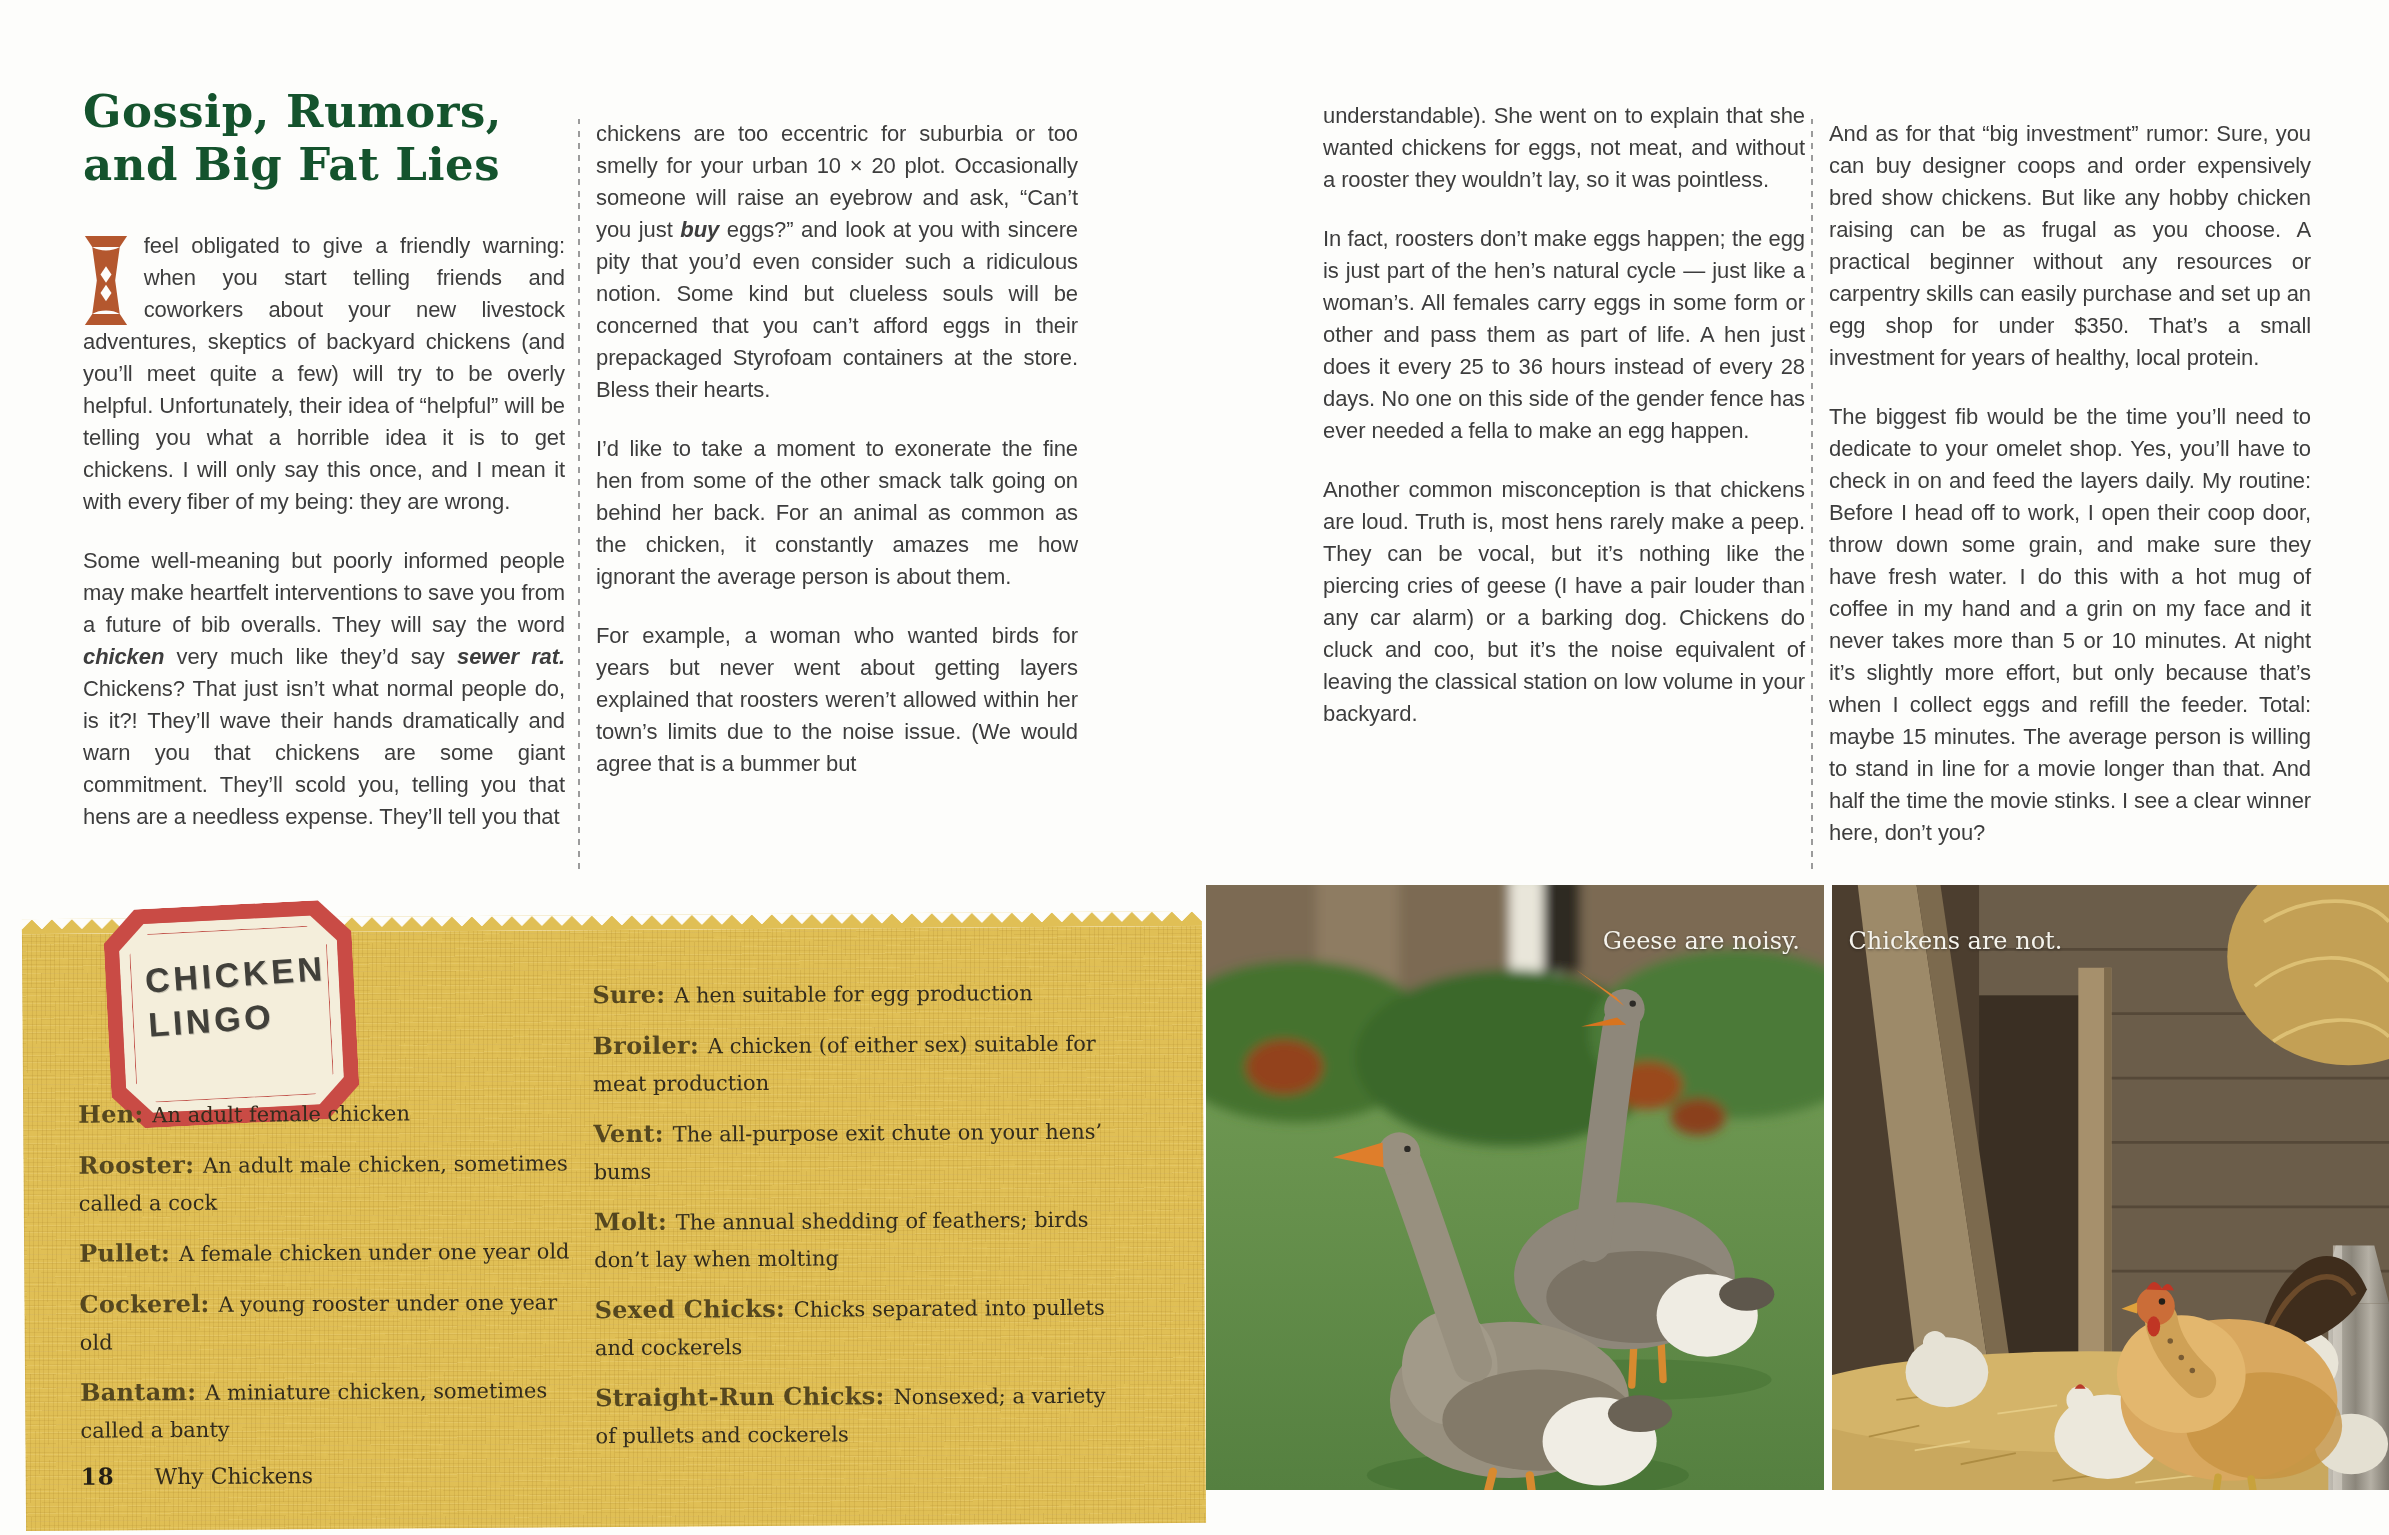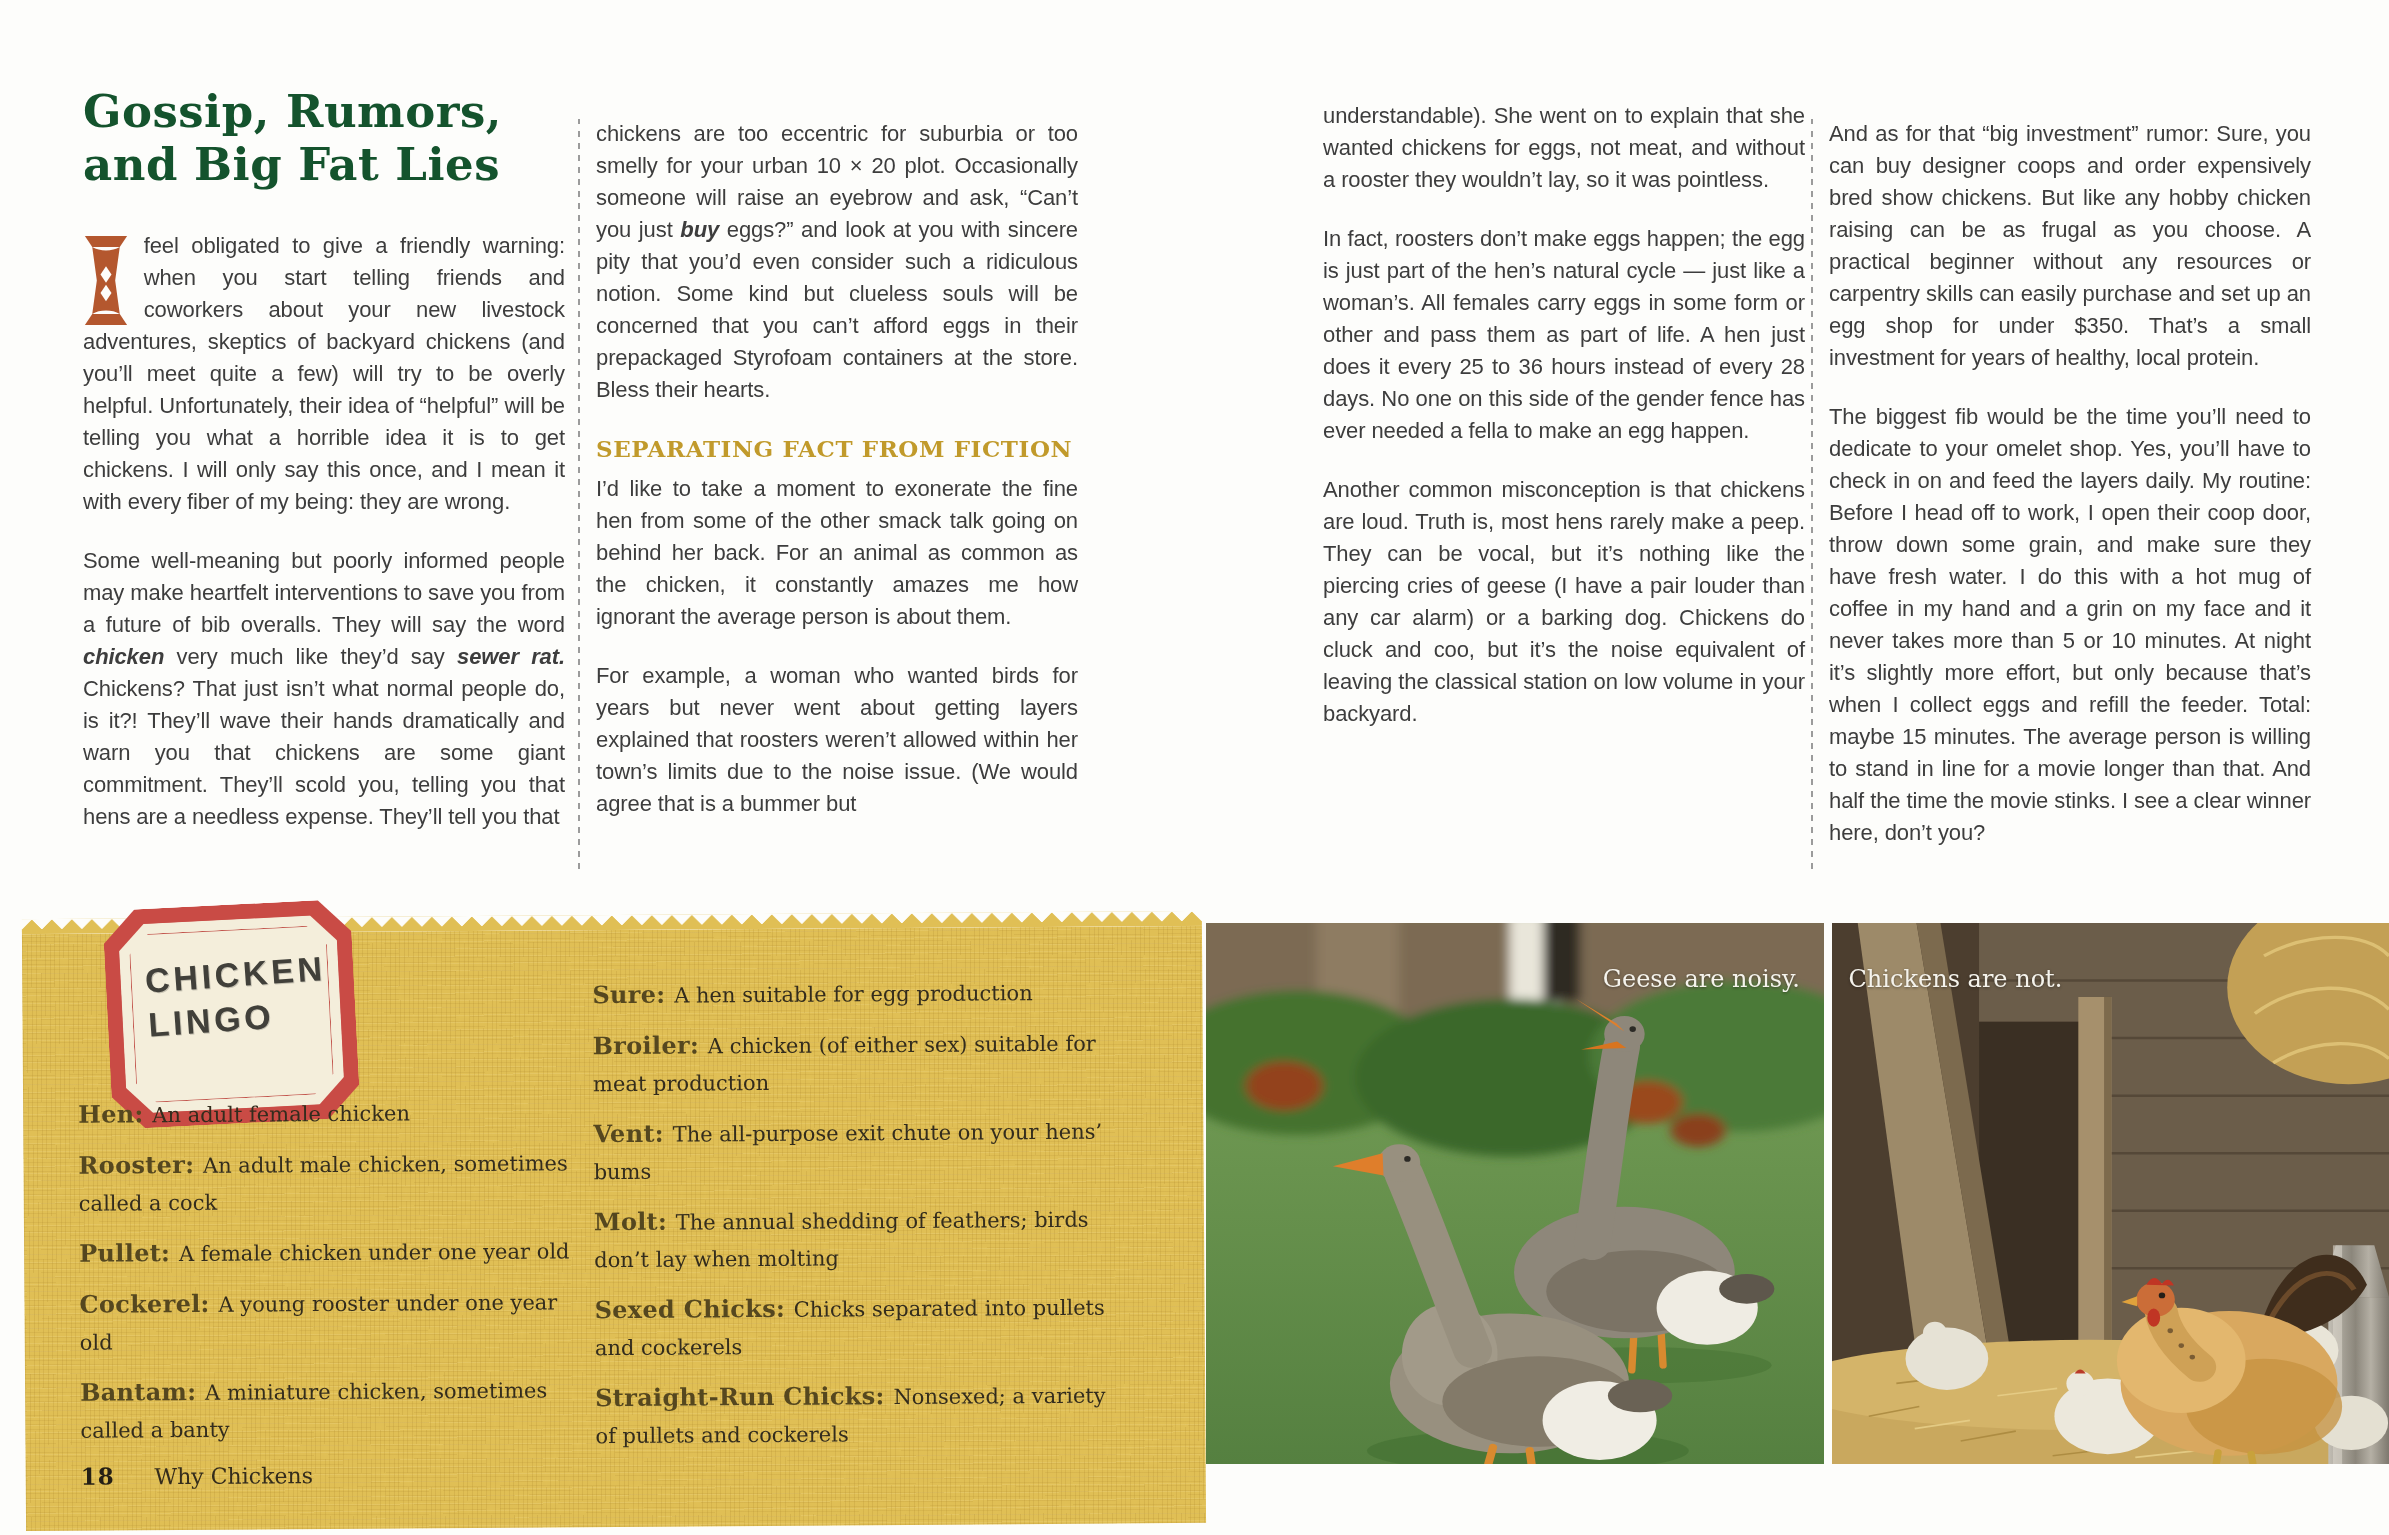--- a/index.html
+++ b/index.html
@@ -51,21 +51,21 @@
   #lingo-left{left:55px;top:162px;width:511px;}
   #lingo-right{left:570px;top:46px;width:511px;}
   .lingo-item{margin:0 0 12px 0;font-family:"DejaVu Serif",serif;font-size:21px;line-height:37px;
         color:#332c1d;text-align:left;}
   .lingo-term{font-weight:700;font-size:24px;color:#55471f;letter-spacing:0.3px;}
   .lingo-footer{position:absolute;left:55px;top:529px;font-family:"DejaVu Serif",serif;
         font-size:22px;color:#342c1c;}
   .lingo-footer b{font-size:23px;color:#241f15;margin-right:40px;letter-spacing:0.9px;}
 
   
-  .photo{position:absolute;top:923px;height:541px;overflow:hidden;background:#6a8a4d;}
+  .photo{position:absolute;top:885px;height:605px;overflow:hidden;background:#6a8a4d;}
   #photo-geese{left:1206px;width:618px;}
   #photo-chickens{left:1832px;width:557px;background:#5c5040;}
   .photo svg{display:block;width:100%;height:100%;}
   .caption{position:absolute;top:42px;font-family:"DejaVu Serif",serif;font-size:24px;
         color:#f5f3ec;text-shadow:0 0.9px 2.8px rgba(20,20,20,.45);white-space:nowrap;}
   #caption-geese{right:24px;}
   #caption-chickens{left:16.5px;}
 </style>
 </head>
 <body>
@@ -90,21 +90,20 @@
         <path d="M25,33 L31,42 L25,51 L19,42 Z"></path>
         <path d="M25,53 L31,62 L25,71 L19,62 Z"></path>
       </g>
     </svg>
   </span>
 feel obligated to give a friendly warning: when you start telling friends and coworkers about your new livestock adventures, skeptics of backyard chickens (and you’ll meet quite a few) will try to be overly helpful. Unfortunately, their idea of “helpful” will be telling you what a horrible idea it is to get chickens. I will only say this once, and I mean it with every fiber of my being: they are wrong.</p>
       <p class="body-para">Some well-meaning but poorly informed people may make heartfelt interventions to save you from a future of bib overalls. They will say the word <em>chicken</em> very much like they’d say <em>sewer rat.</em> Chickens? That just isn’t what normal people do, is it?! They’ll wave their hands dramatically and warn you that chickens are some giant commitment. They’ll scold you, telling you that hens are a needless expense. They’ll tell you that</p>
     </div>
   <div class="col" id="col-1">
       <p class="body-para">chickens are too eccentric for suburbia or too smelly for your urban 10 × 20 plot. Occasionally someone will raise an eyebrow and ask, “Can’t you just <em>buy</em> eggs?” and look at you with sincere pity that you’d even consider such a ridiculous notion. Some kind but clueless souls will be concerned that you can’t afford eggs in their prepackaged Styrofoam containers at the store. Bless their hearts.</p>
-      <h3 class="subhead">SEPARATING FACT FROM FICTION</h3>
       <p class="body-para">I’d like to take a moment to exonerate the fine hen from some of the other smack talk going on behind her back. For an animal as common as the chicken, it constantly amazes me how ignorant the average person is about them.</p>
       <p class="body-para">For example, a woman who wanted birds for years but never went about getting layers explained that roosters weren’t allowed within her town’s limits due to the noise issue. (We would agree that is a bummer but</p>
     </div>
   <div class="col" id="col-2">
       <p class="body-para">understandable). She went on to explain that she wanted chickens for eggs, not meat, and without a rooster they wouldn’t lay, so it was pointless.</p>
       <p class="body-para">In fact, roosters don’t make eggs happen; the egg is just part of the hen’s natural cycle — just like a woman’s. All females carry eggs in some form or other and pass them as part of life. A hen just does it every 25 to 36 hours instead of every 28 days. No one on this side of the gender fence has ever needed a fella to make an egg happen.</p>
       <p class="body-para">Another common misconception is that chickens are loud. Truth is, most hens rarely make a peep. They can be vocal, but it’s nothing like the piercing cries of geese (I have a pair louder than any car alarm) or a barking dog. Chickens do cluck and coo, but it’s the noise equivalent of leaving the classical station on low volume in your backyard.</p>
     </div>
   <div class="col" id="col-3">
       <p class="body-para">And as for that “big investment” rumor: Sure, you can buy designer coops and order expensively bred show chickens. But like any hobby chicken raising can be as frugal as you choose. A practical beginner without any resources or carpentry skills can easily purchase and set up an egg shop for under $350. That’s a small investment for years of healthy, local protein.</p>

